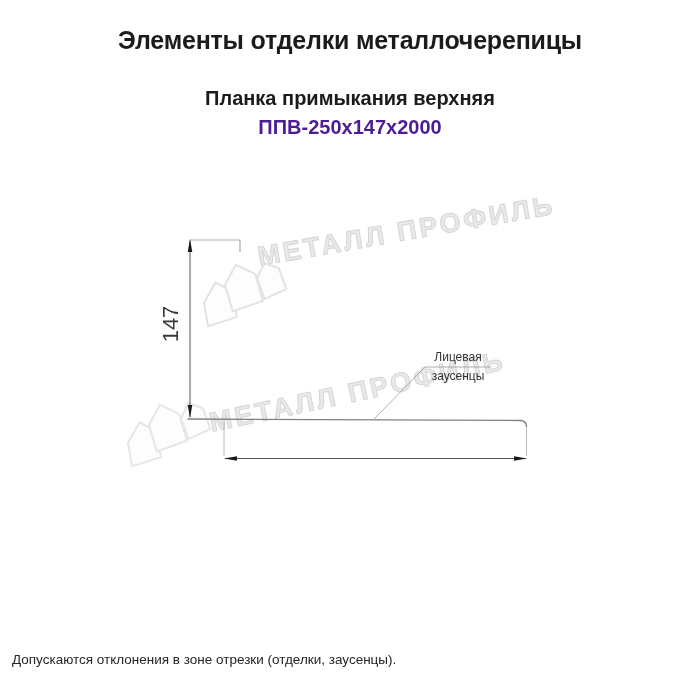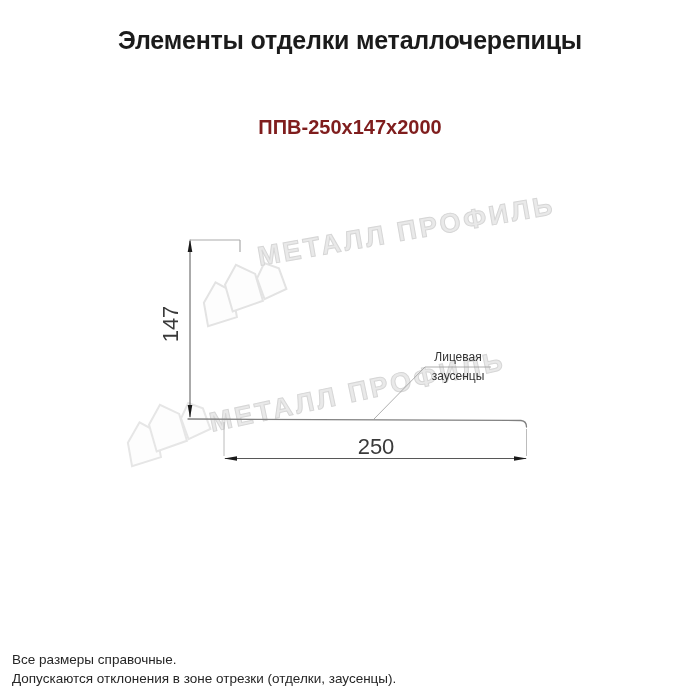--- a/index.html
+++ b/index.html
@@ -11,21 +11,21 @@
   .title{
     position:absolute;top:26px;left:0;width:700px;text-align:center;
     font-size:25px;font-weight:bold;color:#1b1b1b;letter-spacing:-0.2px;
   }
   .subtitle{
     position:absolute;top:87px;left:0;width:700px;text-align:center;
     font-size:20px;font-weight:bold;color:#1b1b1b;
   }
   .model{
     position:absolute;top:116px;left:0;width:700px;text-align:center;
-    font-size:20px;font-weight:bold;color:#7f1d1d;
+    font-size:20px;font-weight:bold;color:#4c1d95;
   }
   
   .wm-text{
     position:absolute;white-space:nowrap;font-weight:bold;font-size:27px;
     letter-spacing:3px;color:#e9e9e9;-webkit-text-stroke:1px #d6d6d6;
     transform-origin:left center;
   }
   .wm1-text{left:258px;top:242px;transform:rotate(-10deg);}
   .wm2-text{left:210px;top:408px;transform:rotate(-12deg);}
   .wm-logo{position:absolute;}
@@ -47,20 +47,21 @@
   .footer{
     position:absolute;left:12px;top:650px;font-size:13.5px;line-height:19px;color:#262626;
   }
 </style>
 </head>
 <body>
 
 <div class="page">
 
   <div class="title">Элементы отделки металлочерепицы</div>
+  <div class="subtitle">Планка примыкания верхняя</div>
   <div class="model">ППВ-250х147х2000</div>
 
   <svg class="wm-logo wm1-logo" width="96" height="78" viewBox="0 0 96 78">
     <g stroke="#e3e3e3" stroke-width="2" fill="#fdfdfd">
       <path d="M0,28 L15,10 L30,22 L30,48 L0,52 Z" transform="translate(6,16) rotate(-10 15 30)"></path>
       <path d="M0,16 L16,0 L32,14 L32,42 L0,44 Z" transform="translate(28,8) rotate(-16 16 22)"></path>
       <path d="M0,12 L12,0 L24,10 L24,32 L0,34 Z" transform="translate(60,6) rotate(-20 12 17)"></path>
     </g>
   </svg>
   <span class="wm-text wm1-text">МЕТАЛЛ ПРОФИЛЬ</span>
@@ -97,25 +98,23 @@
       <polygon points="224,458.5 237,456.3 237,460.7" fill="#1a1a1a"></polygon>
       <polygon points="527,458.5 514,456.3 514,460.7" fill="#1a1a1a"></polygon>
     </g>
 
     <g>
       <path d="M374,419 L425,367 H491" stroke="#9a9a9a" stroke-width="0.8" fill="none"></path>
     </g>
   </svg>
 
   <div class="dim dim-height">147</div>
-  <div class="dim dim-width">250</div>
 
   <div class="face-label">
     <div>Лицевая</div>
     <div>заусенцы</div>
   </div>
 
   <div class="footer">
-    <div>Все размеры справочные.</div>
     <div>Допускаются отклонения в зоне отрезки (отделки, заусенцы).</div>
   </div>
 
 </div>
 
 </body></html>

